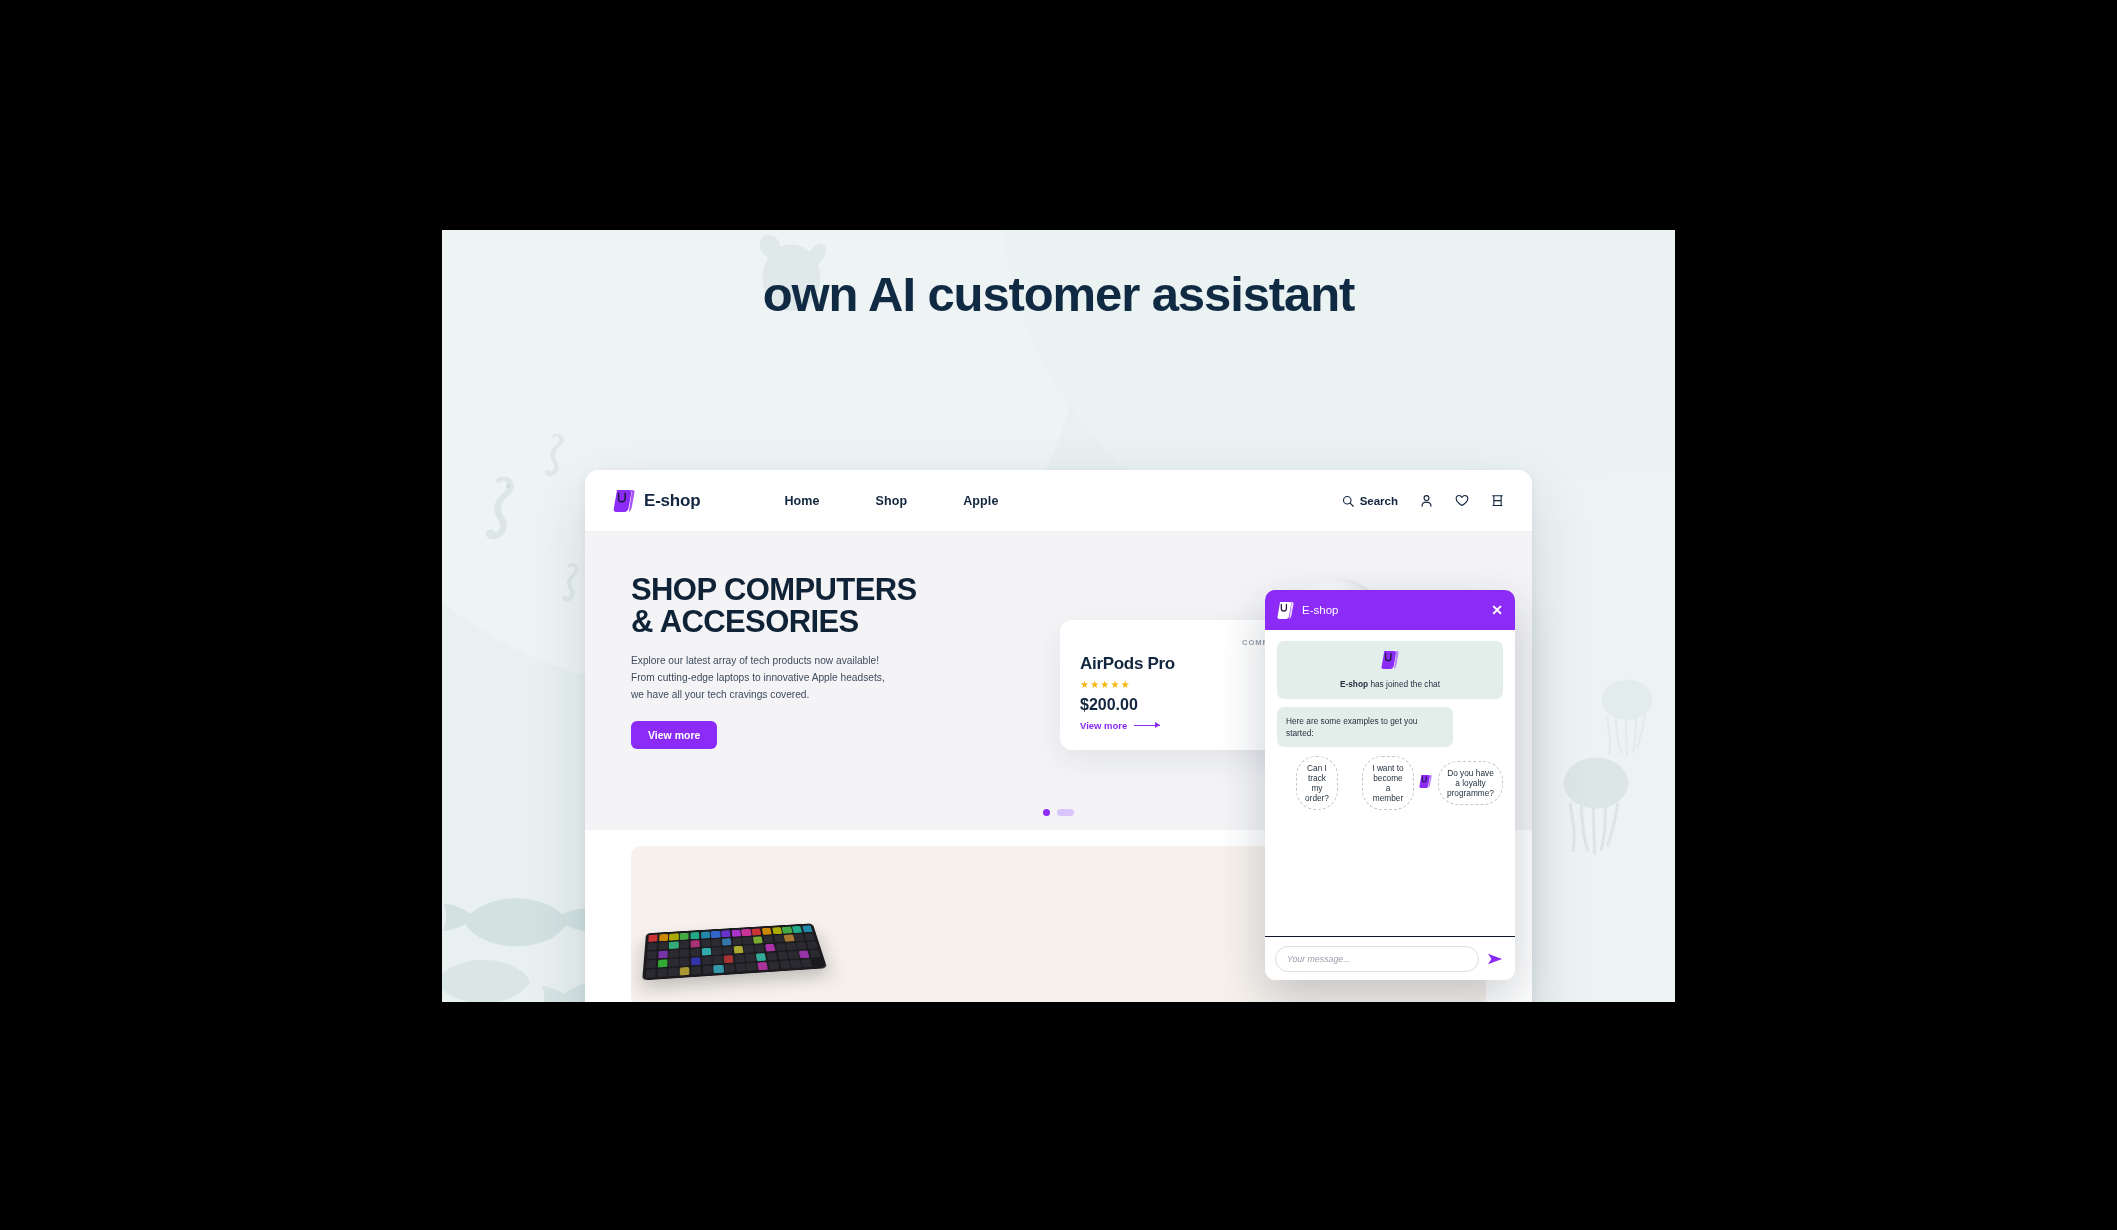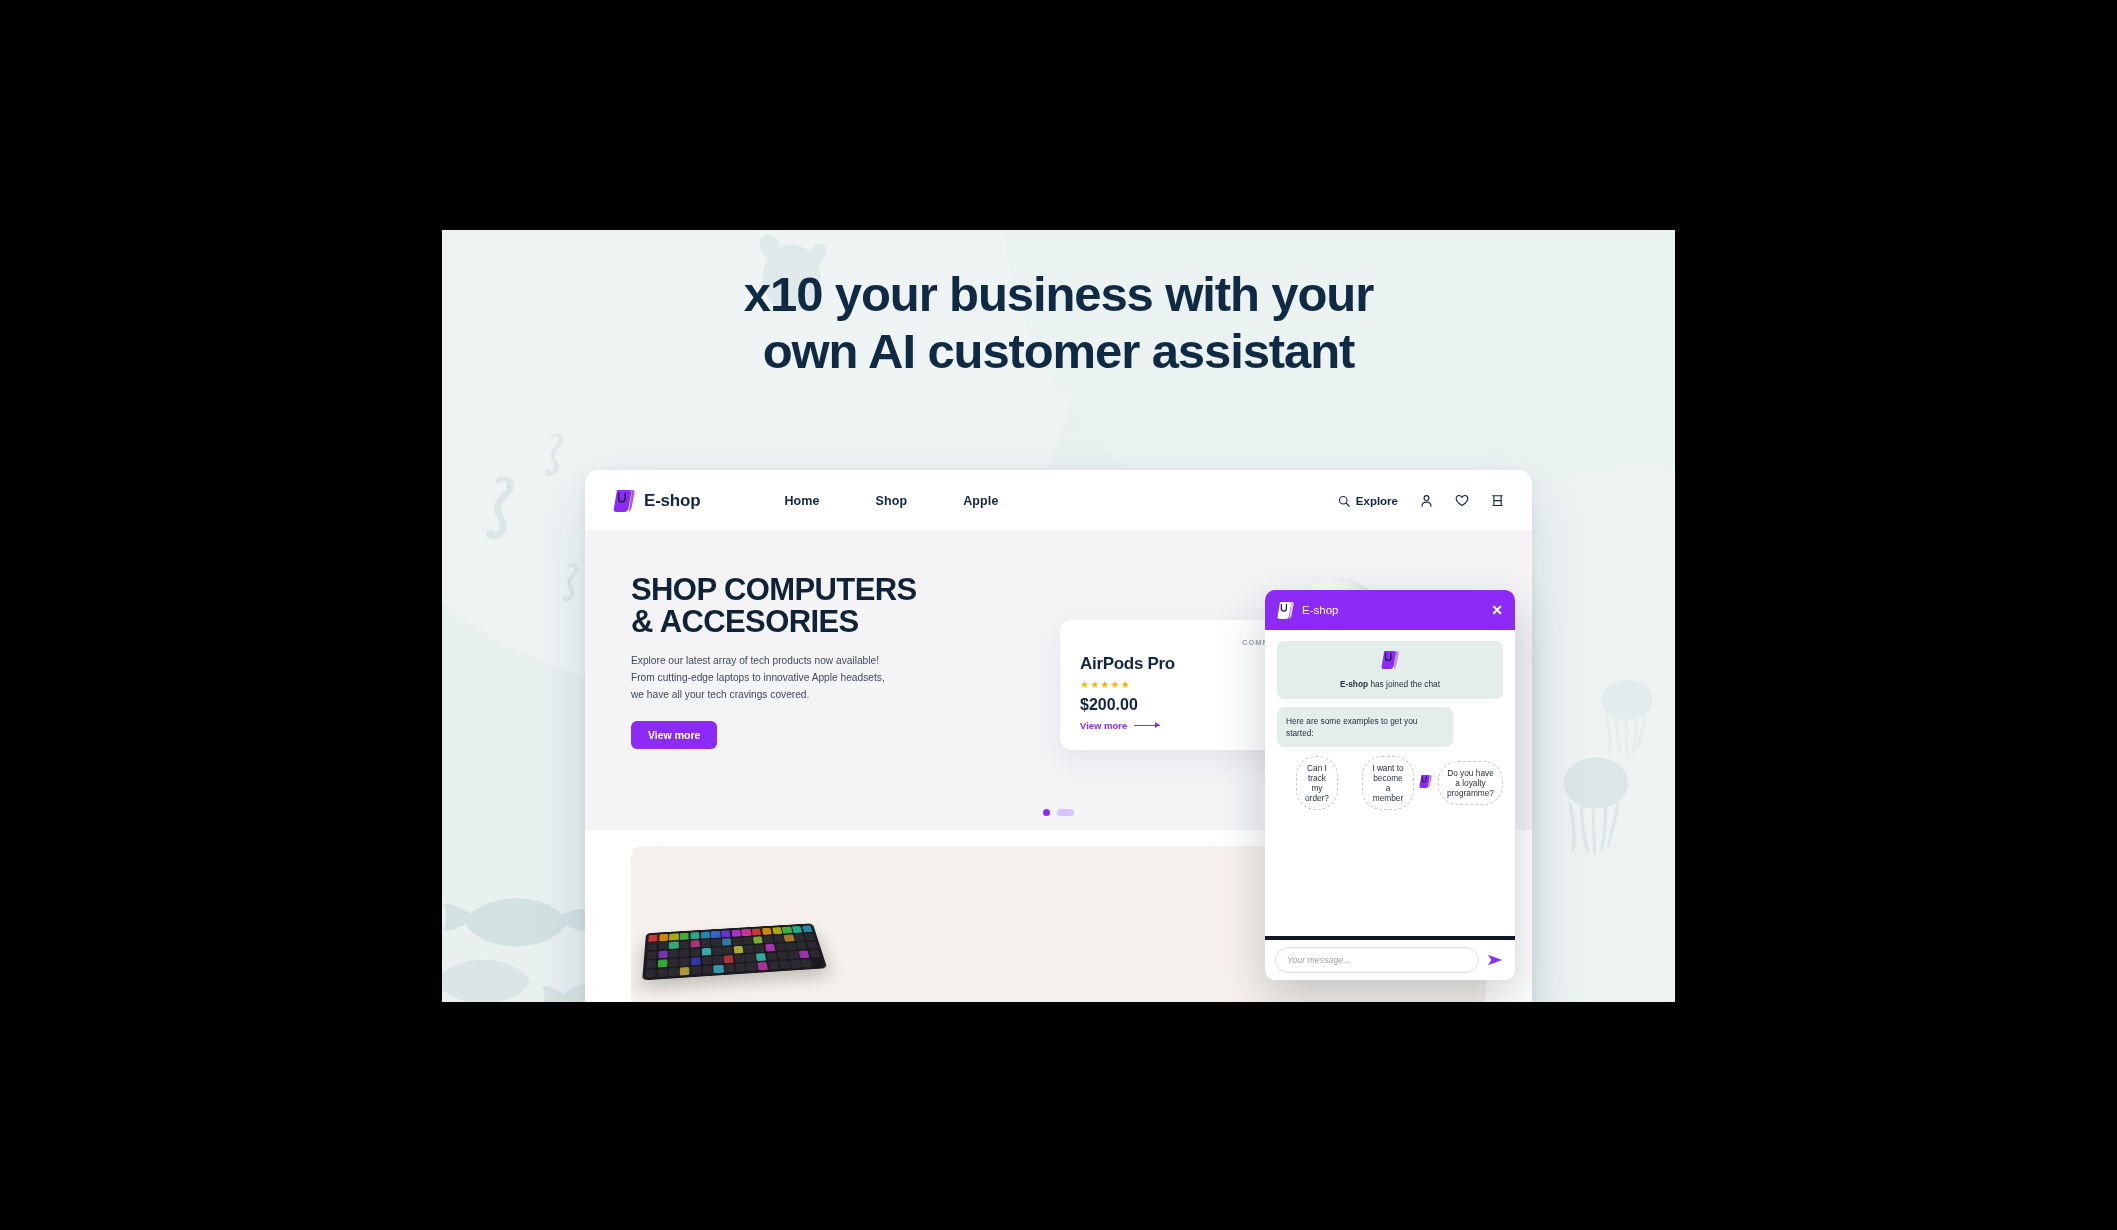--- a/index.html
+++ b/index.html
@@ -252,21 +252,21 @@
   .bubble.examples { align-self: flex-start; width: 78%; }
   .chips { display: flex; flex-direction: row; gap: 5px; margin-top: 1px; }
   .chip-row { display: flex; align-items: center; gap: 5px; }
   .chip {
     flex: 1; border: 1.2px dashed #c2c7cf; border-radius: 20px;
     padding: 6px 8px; text-align: center;
     font-size: 8.3px; color: #1d2b3a; cursor: pointer; background: #fff;
   }
   .chip-avatar { width: 14px; flex: none; }
   #chat-input-bar {
-    flex: none; height: 44px; border-top: 4px solid #0f172a;
+    flex: none; height: 44px; border-top: 1px solid #0f172a;
     display: flex; align-items: center; gap: 8px; padding: 0 10px;
   }
   .chat-input {
     flex: 1; height: 26px; border: 1px solid #dcdce2; border-radius: 14px;
     padding: 0 11px; font-size: 8.8px; color: #7a8190;
     font-family: "Liberation Sans", sans-serif;
     font-style: italic; outline: none; background: #fff;
   }
   .chat-input::placeholder { color: #9aa1ad; font-style: italic; }
   .send-btn {
@@ -317,21 +317,20 @@
   <svg class="sea" style="left:-34px; top:700px; width:170px; height:110px; opacity:.45;" viewBox="0 0 150 96">
     <path fill="#cbdbdb" d="M30 38c16-14 44-16 64-6 7 4 12 9 14 13-2 4-7 9-14 13-20 10-48 8-64-6-5-4-5-10 0-14z"></path>
     <path fill="#cbdbdb" d="M30 38c-8-5-16-8-22-8 3 7 3 15 0 22 6 0 14-3 22-8z"></path>
   </svg>
   <svg class="sea" style="left:92px; top:726px; width:150px; height:96px; opacity:.5;" viewBox="0 0 150 96">
     <path fill="#c8d9d9" d="M30 38c16-14 44-16 64-6 7 4 12 9 14 13-2 4-7 9-14 13-20 10-48 8-64-6-5-4-5-10 0-14z"></path>
     <path fill="#c8d9d9" d="M30 38c-8-5-16-8-22-8 3 7 3 15 0 22 6 0 14-3 22-8z"></path>
   </svg>
 
   <div id="headline">
-    <div>x10 your business with your</div>
     <div>own AI customer assistant</div>
   </div>
 
   <div id="browser">
 
     <div id="navbar">
       <div class="brand">
         <svg width="22" height="24" viewBox="0 0 22 24">
           <path fill="#8b2bf5" d="M3 1h13c1.6 0 2.6 1.2 2.3 2.8L15.6 19c-.4 2.3-2 4-4.2 4H3c-1.6 0-2.6-1.2-2.3-2.8L3.4 4.6C3.8 2.4 4.4 1 3 1z"></path>
           <path fill="#a855f7" d="M16 1h3.6c1.4 0 2.2 1.1 1.9 2.5L18.8 18c-.4 2.2-1.4 4-3 5l2.8-19.2C18.8 2.2 17.6 1 16 1z"></path>
@@ -345,21 +344,21 @@
         <span class="navlink">Shop</span>
         <span class="navlink">Apple</span>
       </div>
 
       <div class="navtools">
         <div class="search-box">
           <svg width="12" height="12" viewBox="0 0 16 16">
             <circle cx="7" cy="7" r="5" fill="none" stroke="#12263f" stroke-width="1.5"></circle>
             <line x1="10.8" y1="10.8" x2="15" y2="15" stroke="#12263f" stroke-width="1.5" stroke-linecap="round"></line>
           </svg>
-          <span class="search-label">Explore</span>
+          <span class="search-label">Search</span>
         </div>
         <svg width="13" height="13" viewBox="0 0 16 16">
           <circle cx="8" cy="5" r="3" fill="none" stroke="#12263f" stroke-width="1.4"></circle>
           <path d="M2.5 15c0-3.2 2.5-5 5.5-5s5.5 1.8 5.5 5" fill="none" stroke="#12263f" stroke-width="1.4" stroke-linecap="round"></path>
         </svg>
         <svg width="14" height="13" viewBox="0 0 18 16">
           <path d="M9 14.5S1.5 10 1.5 5.5C1.5 3 3.3 1.5 5.2 1.5 6.8 1.5 8.2 2.5 9 4c.8-1.5 2.2-2.5 3.8-2.5 1.9 0 3.7 1.5 3.7 4C16.5 10 9 14.5 9 14.5z" fill="none" stroke="#12263f" stroke-width="1.4" stroke-linejoin="round"></path>
         </svg>
         <svg width="13" height="14" viewBox="0 0 16 17">
           <path d="M2 2h12M3.5 2v12M12.5 2v12M3.5 8h9M2.5 14h11" fill="none" stroke="#12263f" stroke-width="1.4" stroke-linecap="round"></path>

